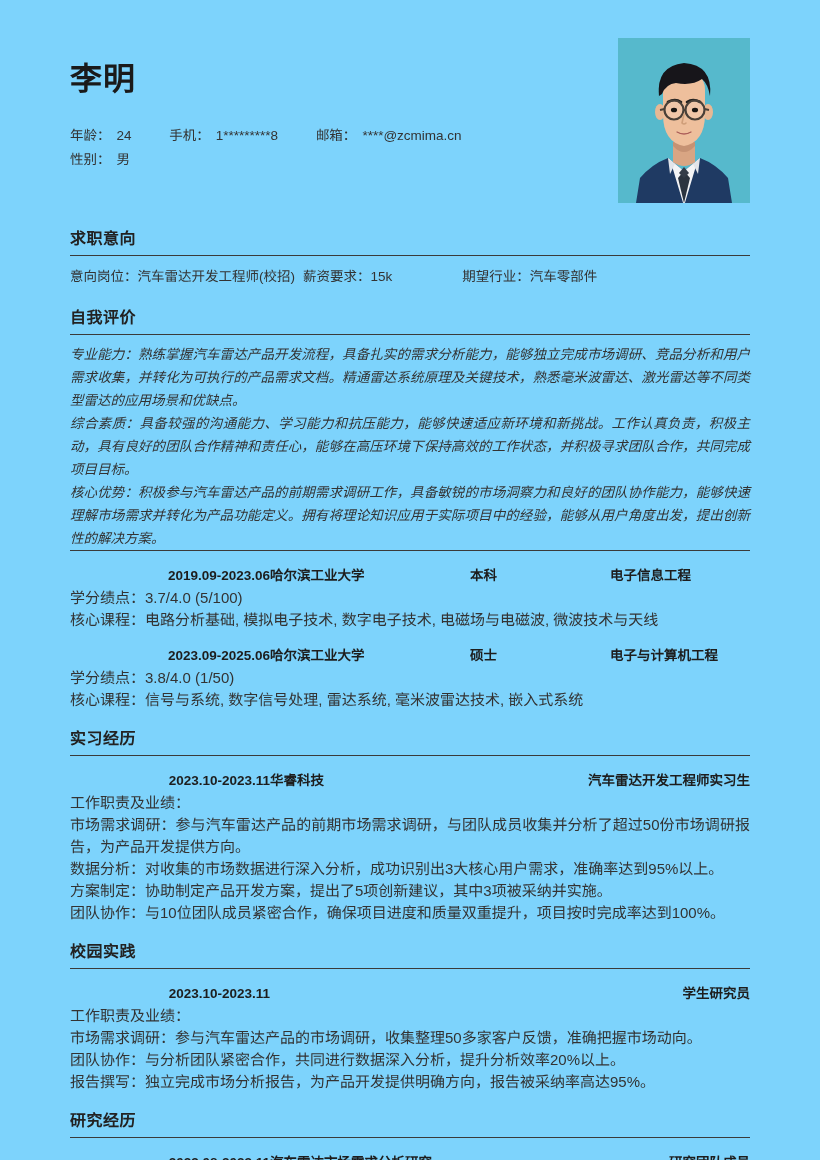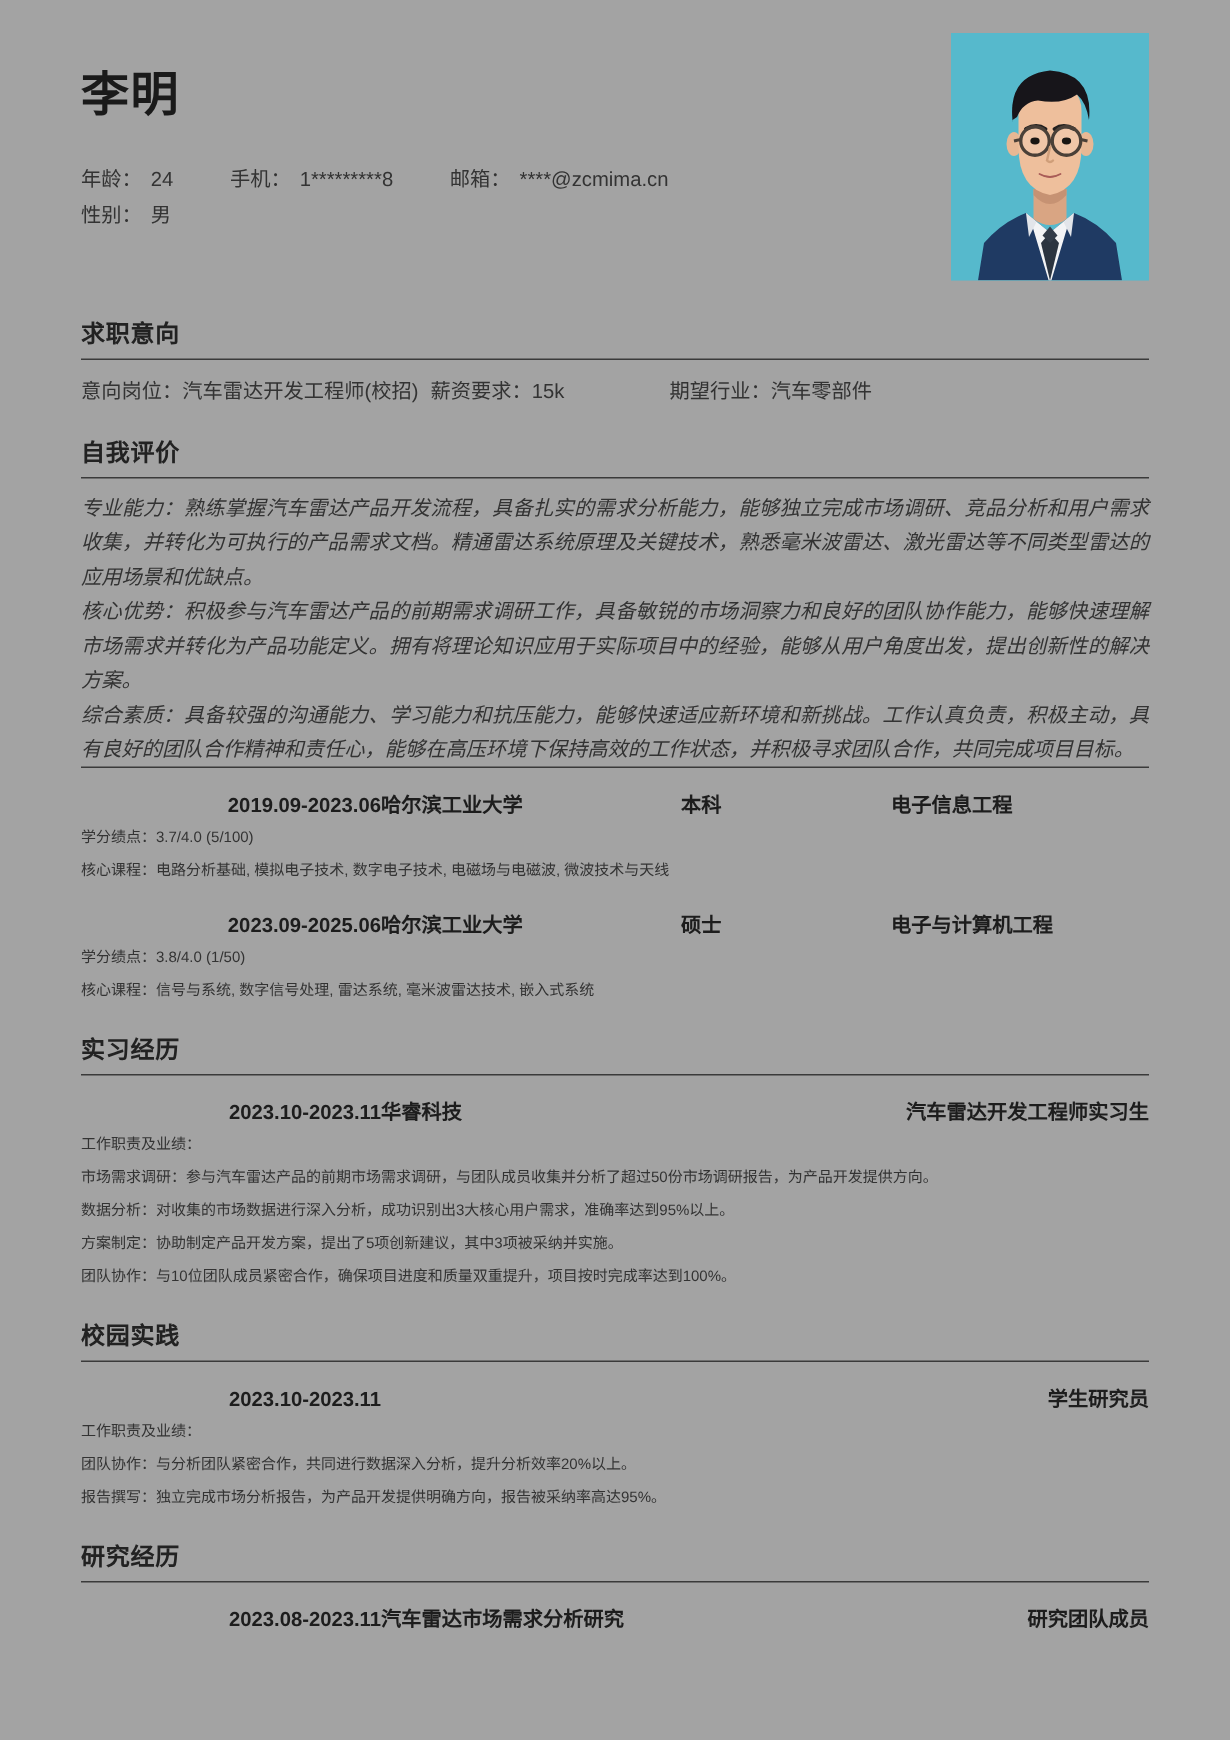--- a/index.html
+++ b/index.html
@@ -11,22 +11,22 @@
     background: #ffffff;
     font-family: "Liberation Sans", "DejaVu Sans", sans-serif;
     color: #2b2b2b;
     overflow: hidden;
   }
 
   .page {
     position: relative;
     width: 820px;
     height: 1160px;
-    background: #a3a3a3;
-    padding: 0;
+    background: #7dd3fc;
+    padding: 16px;
   }
 
   
   .header {
     position: relative;
     padding: 30px 54px 0 54px;
     height: 195px;
   }
   .name {
     font-size: 32px;
@@ -116,21 +116,21 @@
     line-height: 22px;
     padding-top: 6px;
   }
   .exp-date  { width: 200px; flex: 0 0 200px; text-align: right; }
   .exp-org   { width: 200px; flex: 0 0 200px; }
   .exp-deg   { width: 140px; flex: 0 0 140px; }
   .exp-major { flex: 1 1 auto; }
   .exp-right { margin-left: auto; text-align: center; }
 
   .exp-detail {
-    font-size: 10px;
+    font-size: 15px;
     line-height: 22px;
     color: #333333;
   }
   .exp-detail.wrap {
     text-align: justify;
     text-justify: inter-ideograph;
   }
   .block-gap { height: 8px; }
 </style>
 </head>
@@ -210,22 +210,22 @@
     <div class="section-rule"></div>
     <div class="intent-line">
       <span class="intent-seg">意向岗位：</span><span class="intent-seg">汽车雷达开发工程师(校招)</span><span class="intent-seg gap-sm">薪资要求：</span><span class="intent-seg">15k</span><span class="intent-seg gap-big">期望行业：</span><span class="intent-seg">汽车零部件</span>
     </div>
   </div>
 
   <div class="section">
     <div class="section-title">自我评价</div>
     <div class="section-rule"></div>
     <div class="para">专业能力：熟练掌握汽车雷达产品开发流程，具备扎实的需求分析能力，能够独立完成市场调研、竞品分析和用户需求收集，并转化为可执行的产品需求文档。精通雷达系统原理及关键技术，熟悉毫米波雷达、激光雷达等不同类型雷达的应用场景和优缺点。</div>
+    <div class="para">综合素质：具备较强的沟通能力、学习能力和抗压能力，能够快速适应新环境和新挑战。工作认真负责，积极主动，具有良好的团队合作精神和责任心，能够在高压环境下保持高效的工作状态，并积极寻求团队合作，共同完成项目目标。</div>
     <div class="para">核心优势：积极参与汽车雷达产品的前期需求调研工作，具备敏锐的市场洞察力和良好的团队协作能力，能够快速理解市场需求并转化为产品功能定义。拥有将理论知识应用于实际项目中的经验，能够从用户角度出发，提出创新性的解决方案。</div>
-    <div class="para">综合素质：具备较强的沟通能力、学习能力和抗压能力，能够快速适应新环境和新挑战。工作认真负责，积极主动，具有良好的团队合作精神和责任心，能够在高压环境下保持高效的工作状态，并积极寻求团队合作，共同完成项目目标。</div>
   </div>
 
   <div class="section">
     <div class="section-rule"></div>
 
     <div>
       <div class="exp-row">
         <span class="exp-date">2019.09-2023.06</span>
         <span class="exp-org">哈尔滨工业大学</span>
         <span class="exp-deg">本科</span>
@@ -270,20 +270,21 @@
   <div class="section">
     <div class="section-title">校园实践</div>
     <div class="section-rule"></div>
 
     <div>
       <div class="exp-row">
         <span class="exp-date">2023.10-2023.11</span>
         <span class="exp-right">学生研究员</span>
       </div>
       <div class="exp-detail">工作职责及业绩：</div>
+      <div class="exp-detail wrap">市场需求调研：参与汽车雷达产品的市场调研，收集整理50多家客户反馈，准确把握市场动向。</div>
       <div class="exp-detail wrap">团队协作：与分析团队紧密合作，共同进行数据深入分析，提升分析效率20%以上。</div>
       <div class="exp-detail wrap">报告撰写：独立完成市场分析报告，为产品开发提供明确方向，报告被采纳率高达95%。</div>
     </div>
   </div>
 
   <div class="section">
     <div class="section-title">研究经历</div>
     <div class="section-rule"></div>
 
     <div>

